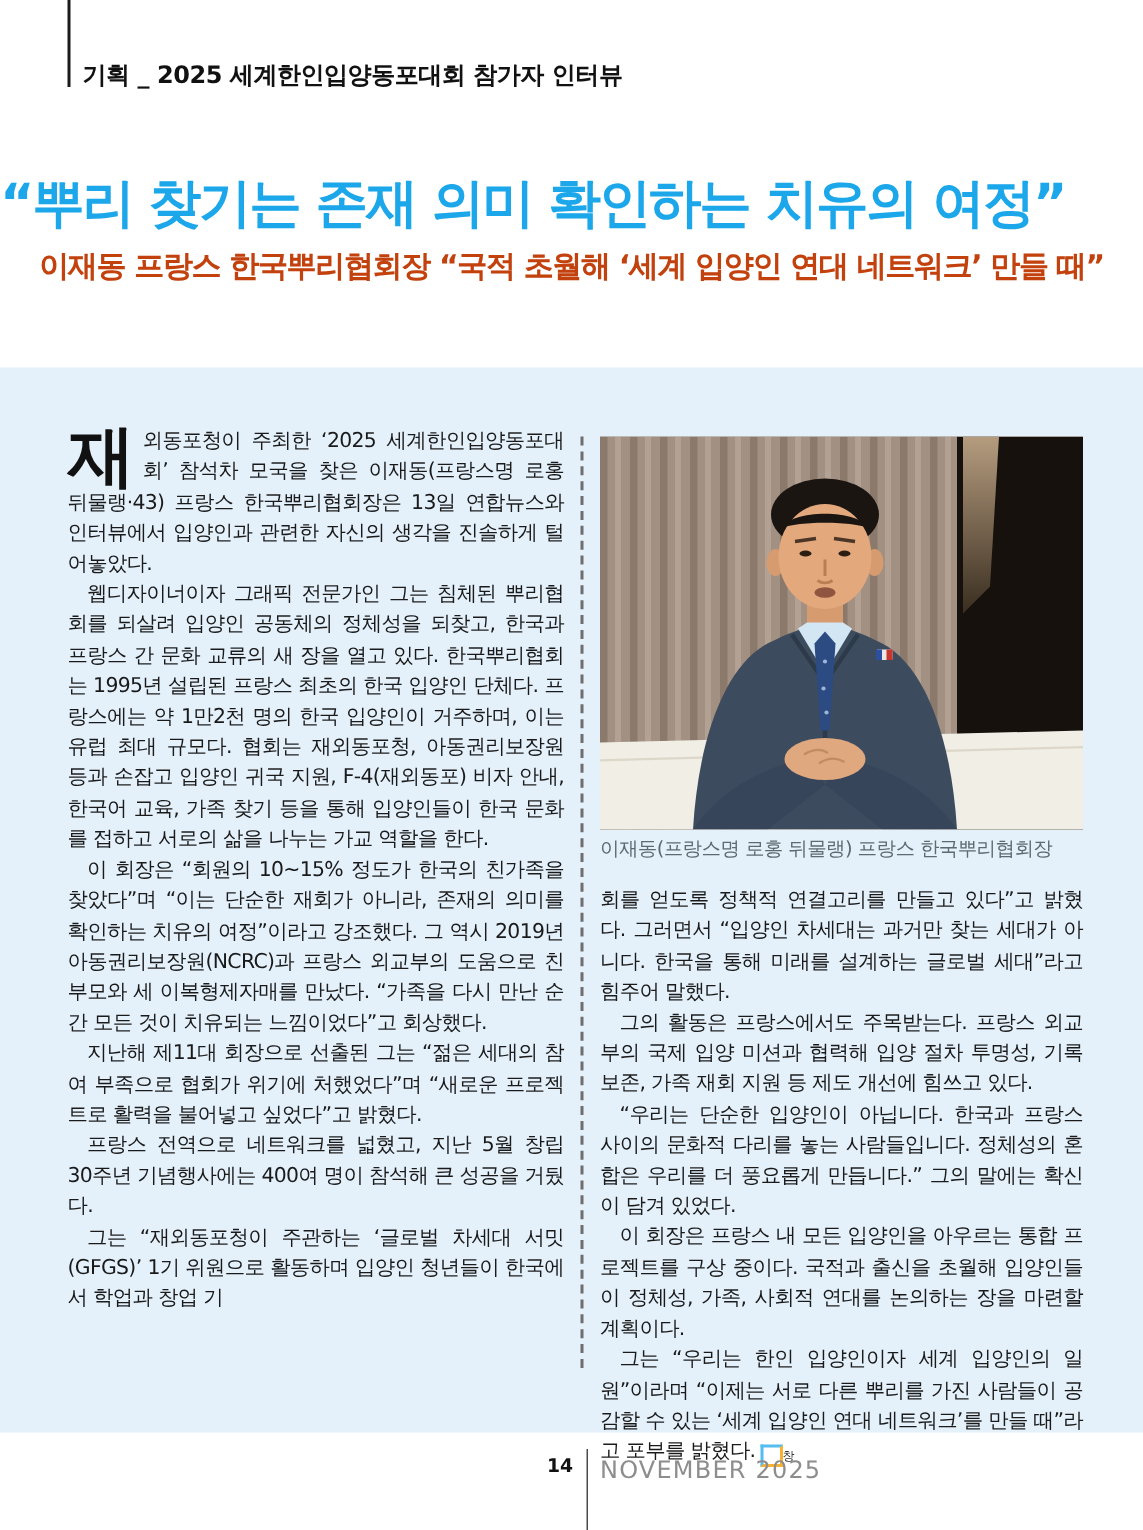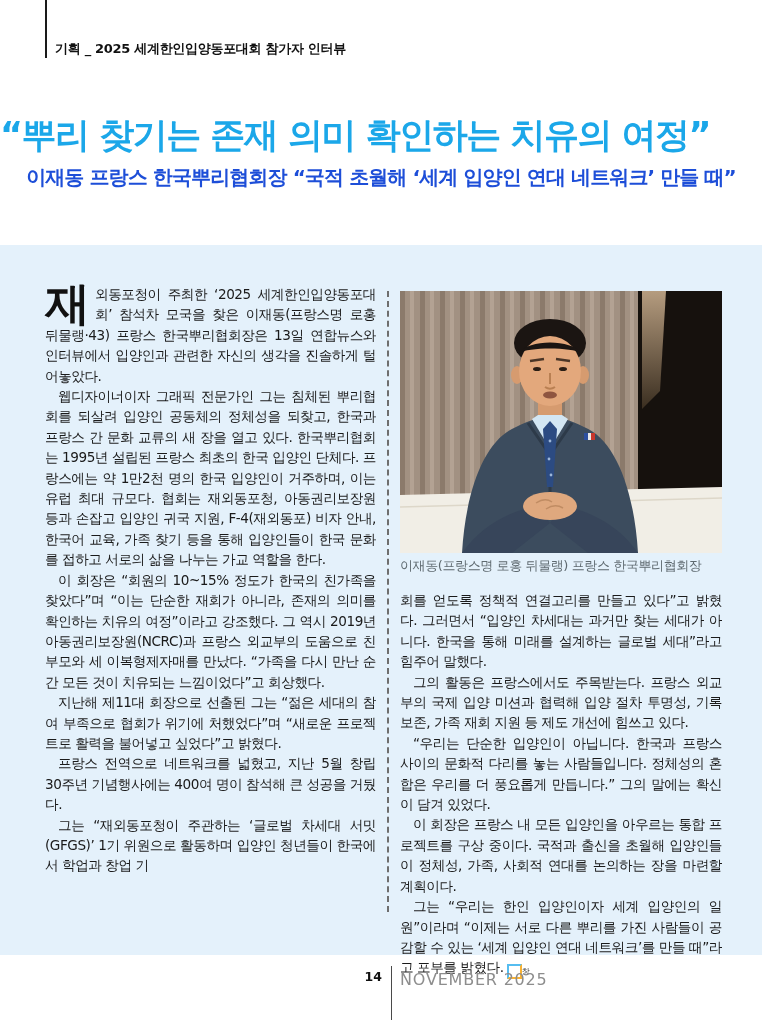--- a/index.html
+++ b/index.html
@@ -2,28 +2,28 @@
 <html><head>
 <meta charset="utf-8">
 <style>
   html,body{margin:0;padding:0;}
   body{width:762px;height:1020px;background:#ffffff;overflow:hidden;
        font-family:"DejaVu Sans","Liberation Sans",sans-serif;}
   .page{position:relative;width:762px;height:1020px;background:#fff;}
 
   
   .kicker-rule{position:absolute;left:45px;top:0;width:2px;height:58px;background:#1a1a1a;}
-  .kicker{position:absolute;left:55px;top:40px;font-size:13px;font-weight:bold;
+  .kicker{position:absolute;left:55px;top:40px;font-size:16px;font-weight:bold;
           color:#111;letter-spacing:-0.3px;white-space:nowrap;}
 
   
   .title{position:absolute;left:0;top:112px;width:696px;text-align:center;
          font-size:35px;font-weight:bold;color:#1ba7e9;letter-spacing:-1.5px;white-space:nowrap;}
   .subtitle{position:absolute;left:0;top:164px;width:762px;text-align:center;
-            font-size:20px;font-weight:bold;color:#1d4ed8;letter-spacing:-0.9px;white-space:nowrap;}
+            font-size:20px;font-weight:bold;color:#c2410c;letter-spacing:-0.9px;white-space:nowrap;}
 
   
   .panel{position:absolute;left:0;top:245px;width:762px;height:710px;background:#e4f1fb;}
 
   .col{position:absolute;font-size:13.6px;line-height:20.4px;color:#1a1a1a;
        text-align:justify;letter-spacing:-0.45px;}
   .col p{margin:0;}
   .col p.indent{text-indent:13px;}
   .col-left{left:45px;top:284px;width:331px;}
   .col-right{left:400px;top:590px;width:322px;}

